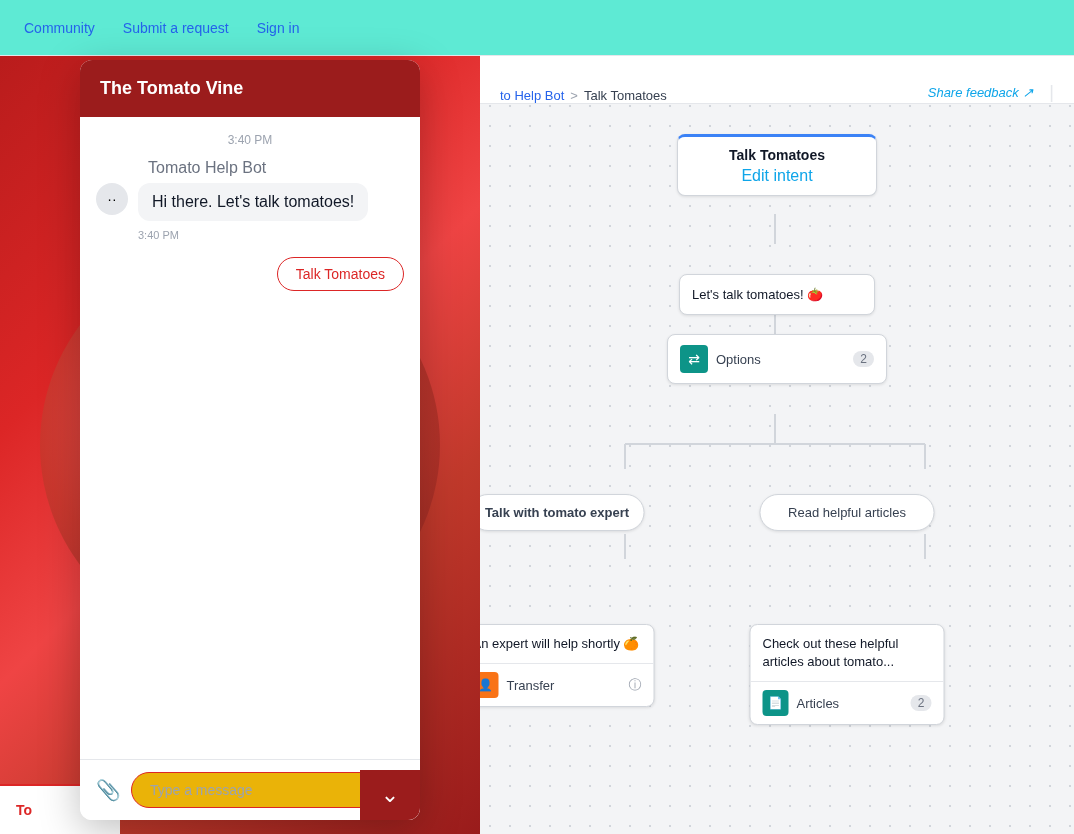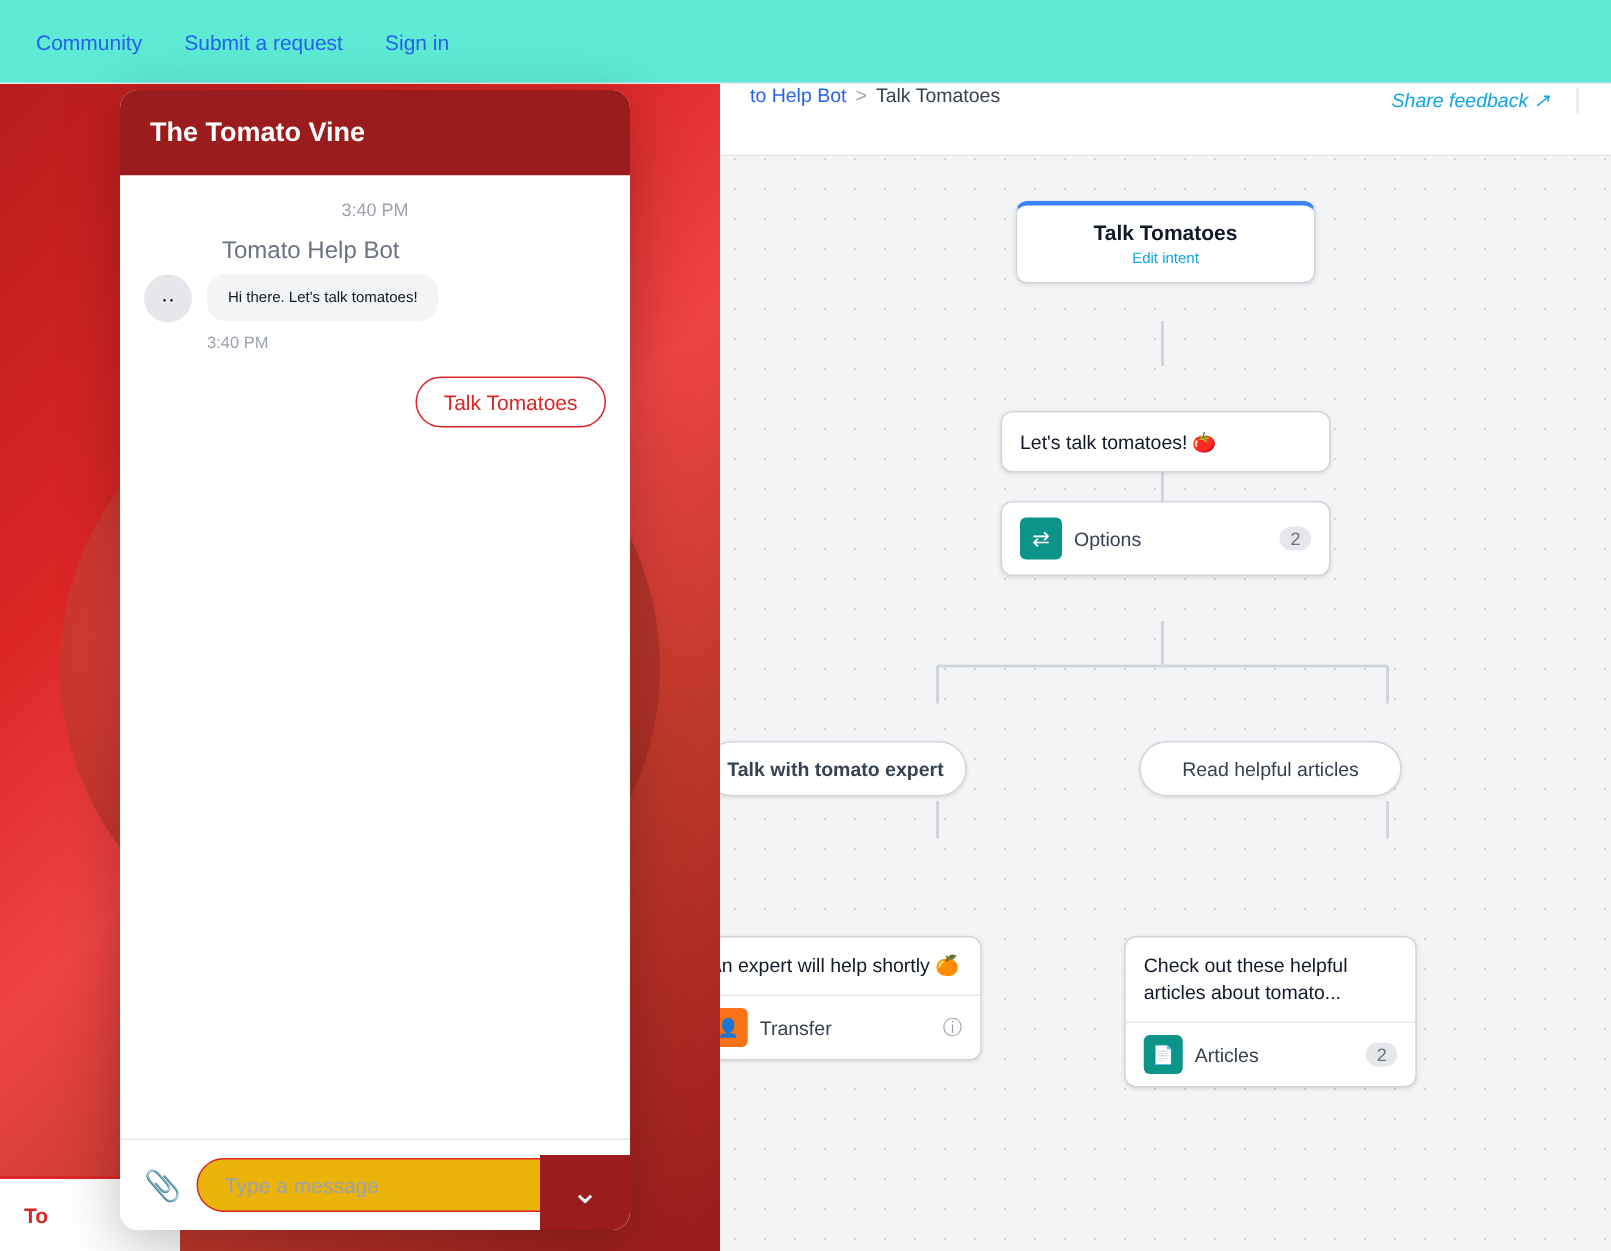--- a/index.html
+++ b/index.html
@@ -71,21 +71,21 @@
     }
 
     
     .flow-topbar {
       position: absolute;
       top: 0; left: 0; right: 0;
       height: 48px;
       background: #fff;
       border-bottom: 1px solid #e5e7eb;
       display: flex;
-      align-items: flex-start;
+      align-items: flex-end;
       justify-content: space-between;
       padding: 0 20px;
     }
     .breadcrumb {
       display: flex;
       align-items: center;
       gap: 6px;
       font-size: 13px;
       color: #6b7280;
     }
@@ -129,31 +129,31 @@
       text-align: center;
       border-top: 3px solid #3b82f6;
     }
     .start-node-title {
       font-size: 14px;
       font-weight: 600;
       color: #111827;
       padding: 10px 12px 4px;
     }
     .start-node-link {
-      font-size: 10px;
+      font-size: 16px;
       color: #0ea5e9;
       padding-bottom: 10px;
       cursor: pointer;
     }
 
     
     .message-node {
       left: 50%; transform: translateX(-50%);
       top: 170px;
-      width: 220px;
+      width: 196px;
       padding: 12px;
     }
     .message-text {
       font-size: 13px;
       color: #111827;
     }
 
     
     .options-node {
       left: 50%; transform: translateX(-50%);
@@ -325,21 +325,21 @@
       border-radius: 50%;
       display: flex; align-items: center; justify-content: center;
       font-size: 14px;
       flex-shrink: 0;
     }
 
     .bot-bubble {
       background: #f3f4f6;
       border-radius: 12px;
       padding: 10px 14px;
-      font-size: 10px;
+      font-size: 16px;
       color: #111827;
       max-width: 260px;
     }
 
     .msg-time {
       font-size: 11px;
       color: #9ca3af;
       margin-left: 42px;
       margin-top: 4px;
     }

